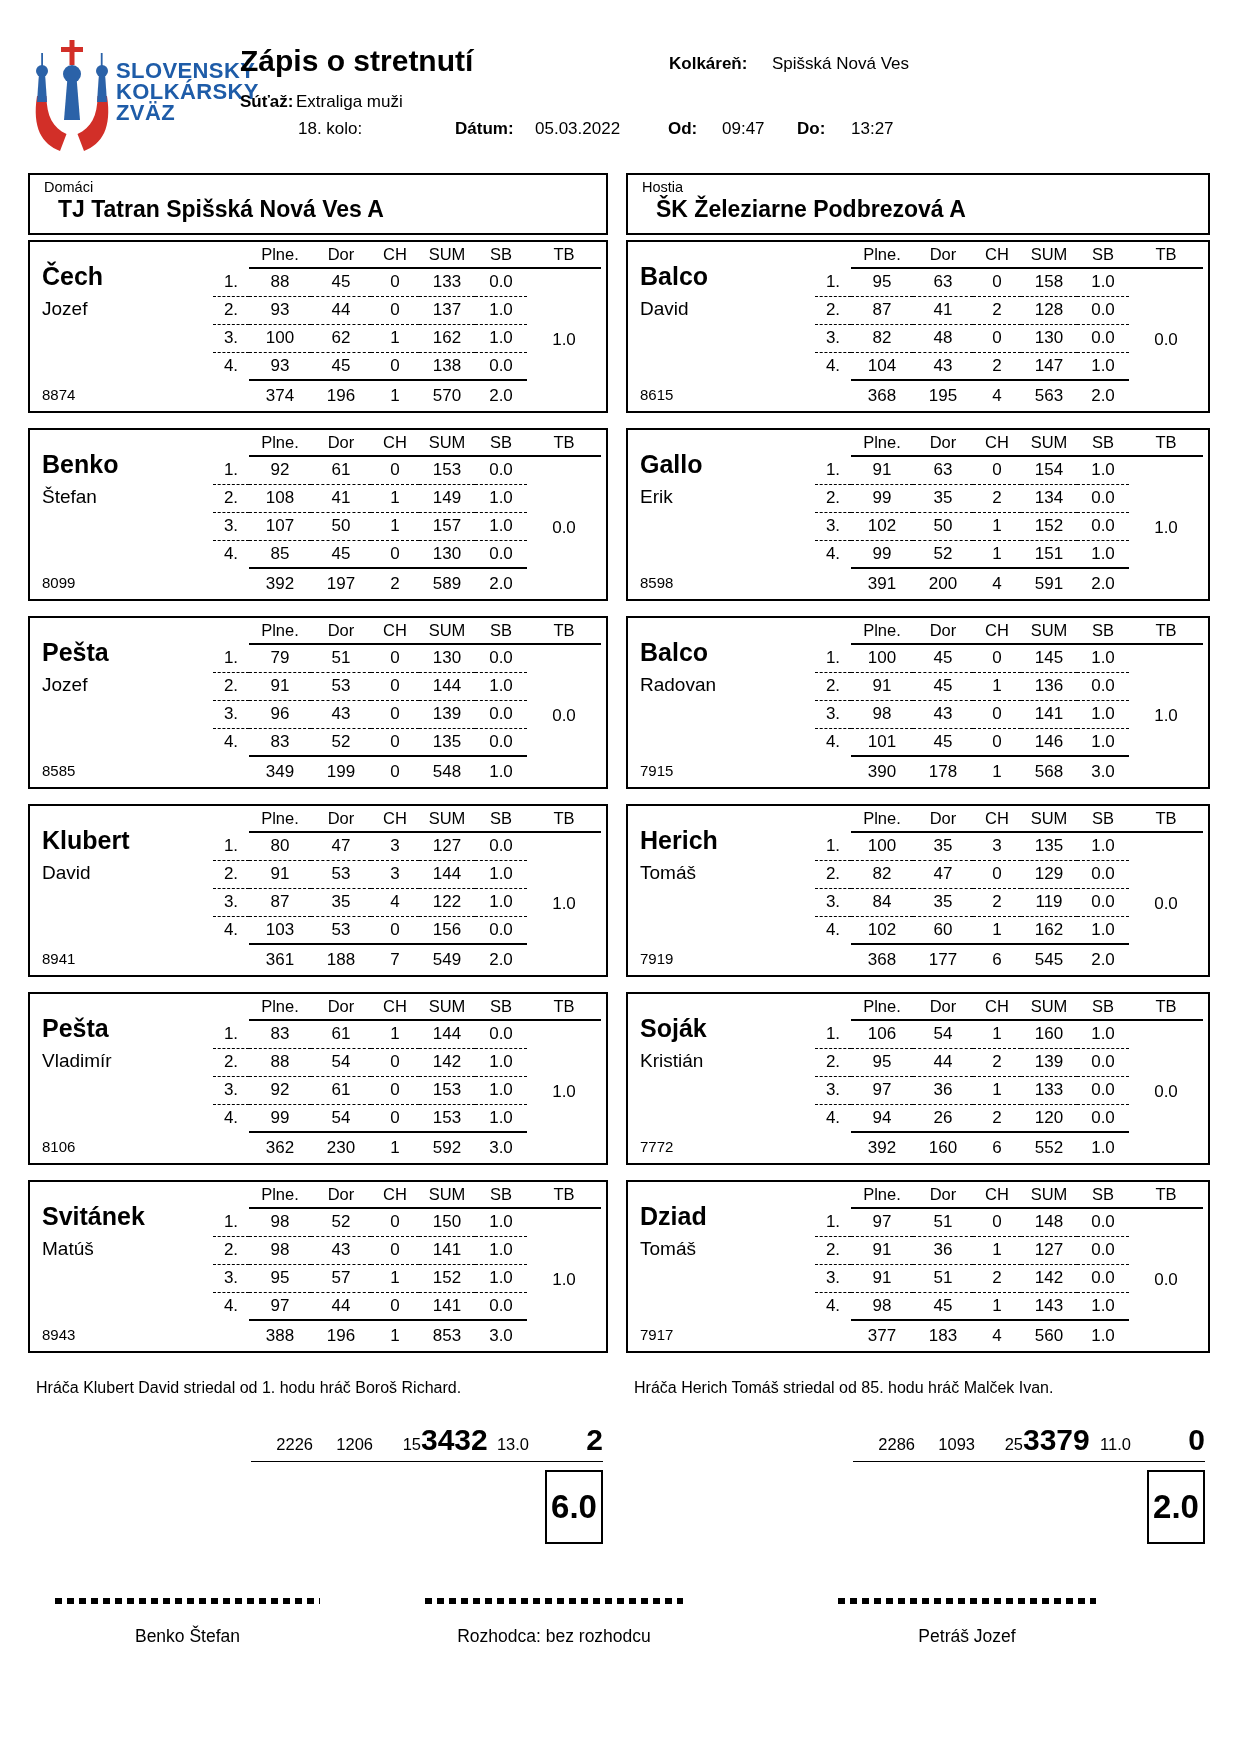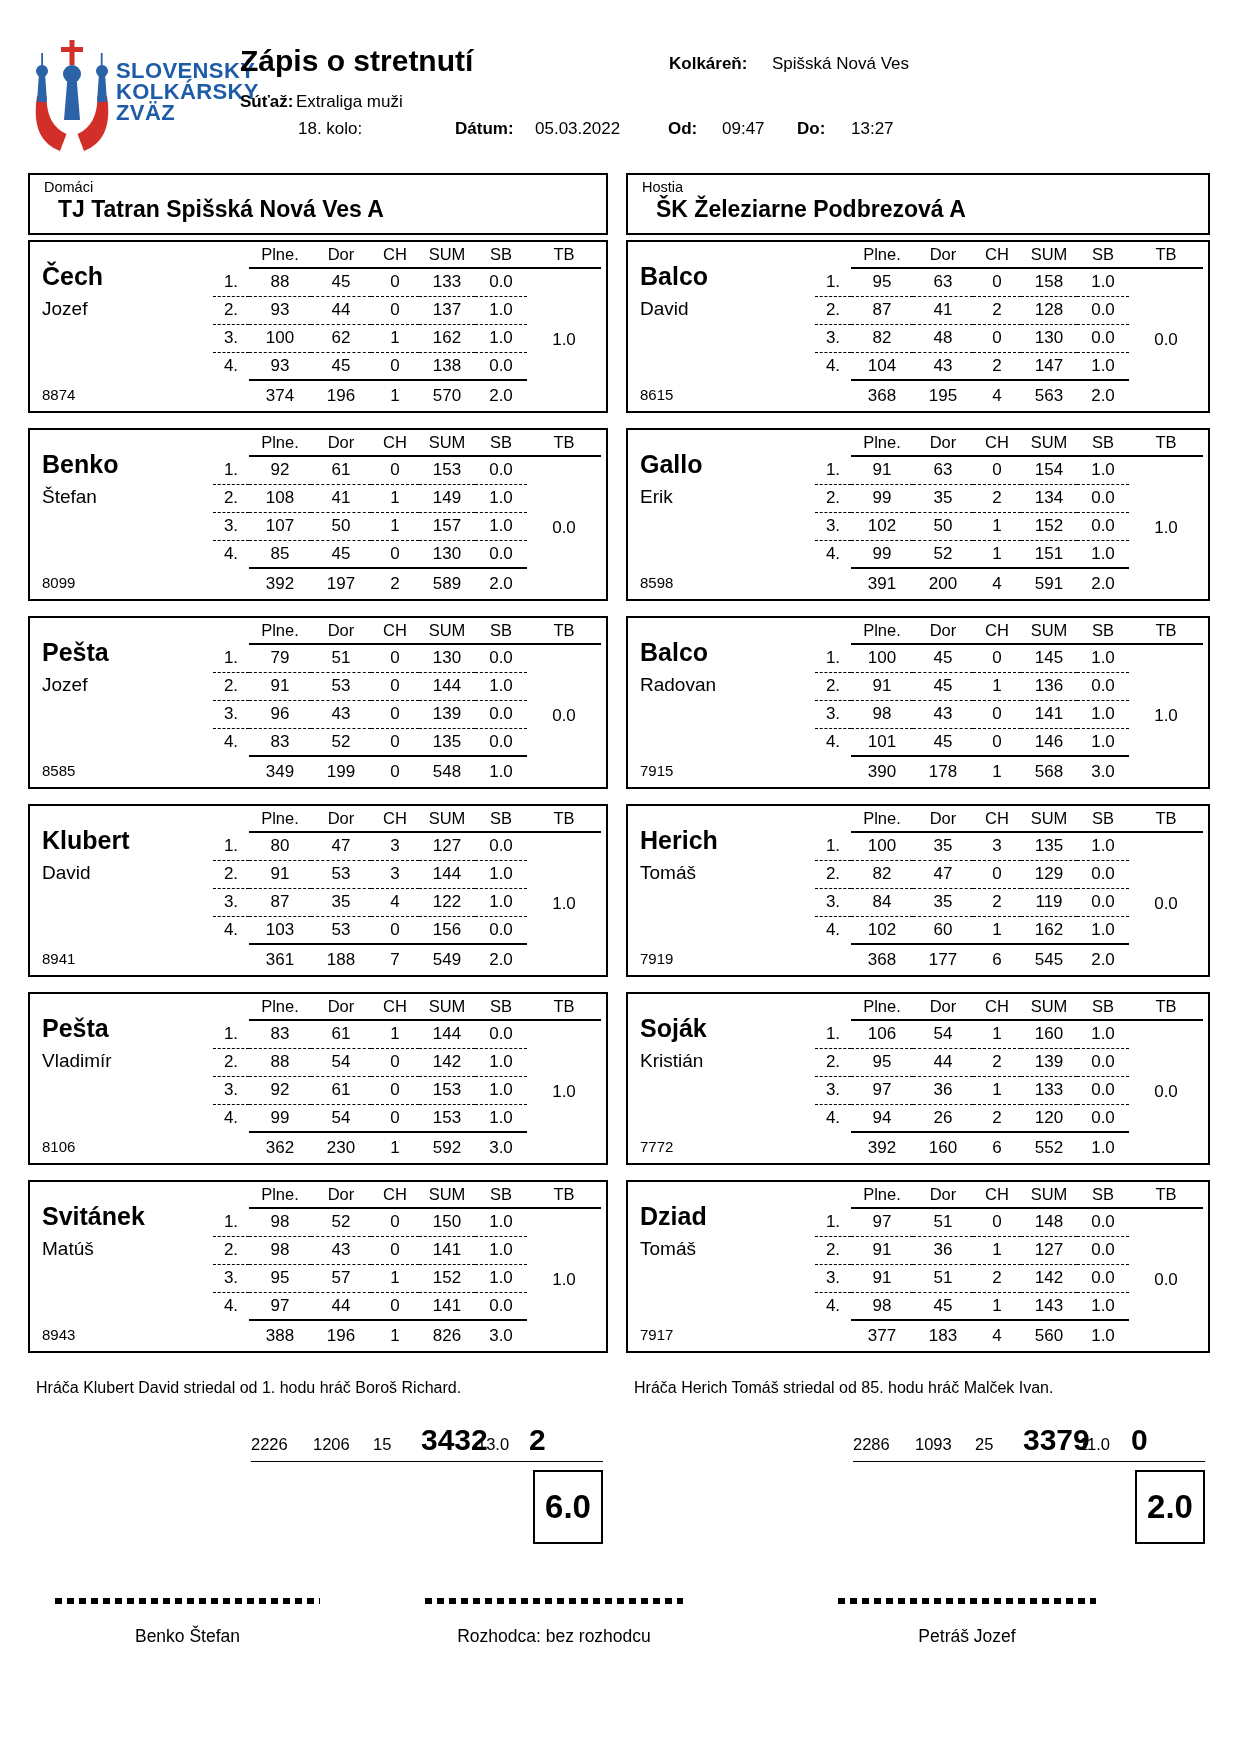--- a/index.html
+++ b/index.html
@@ -42,27 +42,27 @@
   tr.dash td:not(.tb-cell) { border-bottom:1.5px dashed #000; }
   tr.last td:not(.num):not(.tb-cell) { border-bottom:2px solid #000; }
   tr.total-row td { height:30px; }
   td.sum-total { font-weight:bold; font-size:20px; }
   td.tb-cell { font-size:30px; font-weight:bold; vertical-align:middle; text-align:center; }
 
   
   .note { margin-top:26px; margin-left:8px; font-size:16px; }
   .team-totals { width:388px; margin:26px 5px 0 auto; }
   .tt-row { display:flex; align-items:baseline; }
-  .tt-row span { display:inline-block; text-align:left; font-size:16.5px; }
+  .tt-row span { display:inline-block; text-align:right; font-size:16.5px; }
   .tt-num{width:36px;} .tt-c0{width:62px;} .tt-c1{width:60px;} .tt-c2{width:48px;}
   .tt-c3{width:56px; font-size:30px !important; font-weight:bold;}
   .tt-c4{width:52px;} .tt-c5{width:74px; font-size:30px !important; font-weight:bold;}
   .tt-line { border-top:1.5px solid #000; margin-left:36px; margin-top:4px; }
   .mp-wrap { display:flex; justify-content:flex-end; margin-top:8px; }
-  .match-points { width:70px; height:74px; border:2px solid #000;
+  .match-points { width:58px; height:74px; border:2px solid #000;
     display:flex; align-items:center; justify-content:center;
     font-size:33px; font-weight:bold; }
 
   
   .sig { position:absolute; top:1598px; }
   .sig-home { left:55px;  width:265px; }
   .sig-ref  { left:425px; width:258px; }
   .sig-away { left:838px; width:258px; }
   .sig-dots { height:6px;
     background:repeating-linear-gradient(90deg,#000 0 7px,transparent 7px 12px); }
@@ -513,21 +513,21 @@
               <td class="c2">0</td>
               <td class="c3">141</td>
               <td class="c4">0.0</td>
 
         </tr>
         <tr class="total-row">
           <td class="num"></td>
           <td class="c0">388</td>
               <td class="c1">196</td>
               <td class="c2">1</td>
-              <td class="c3 sum-total">826</td>
+              <td class="c3 sum-total">853</td>
               <td class="c4">3.0</td>
         </tr>
       </tbody>
     </table>
   </div>
     </div>
   <div class="note">Hráča Klubert David striedal od 1. hodu hráč Boroš Richard.</div>
   <div class="team-totals">
     <div class="tt-row">
       <span class="tt-num"></span>

